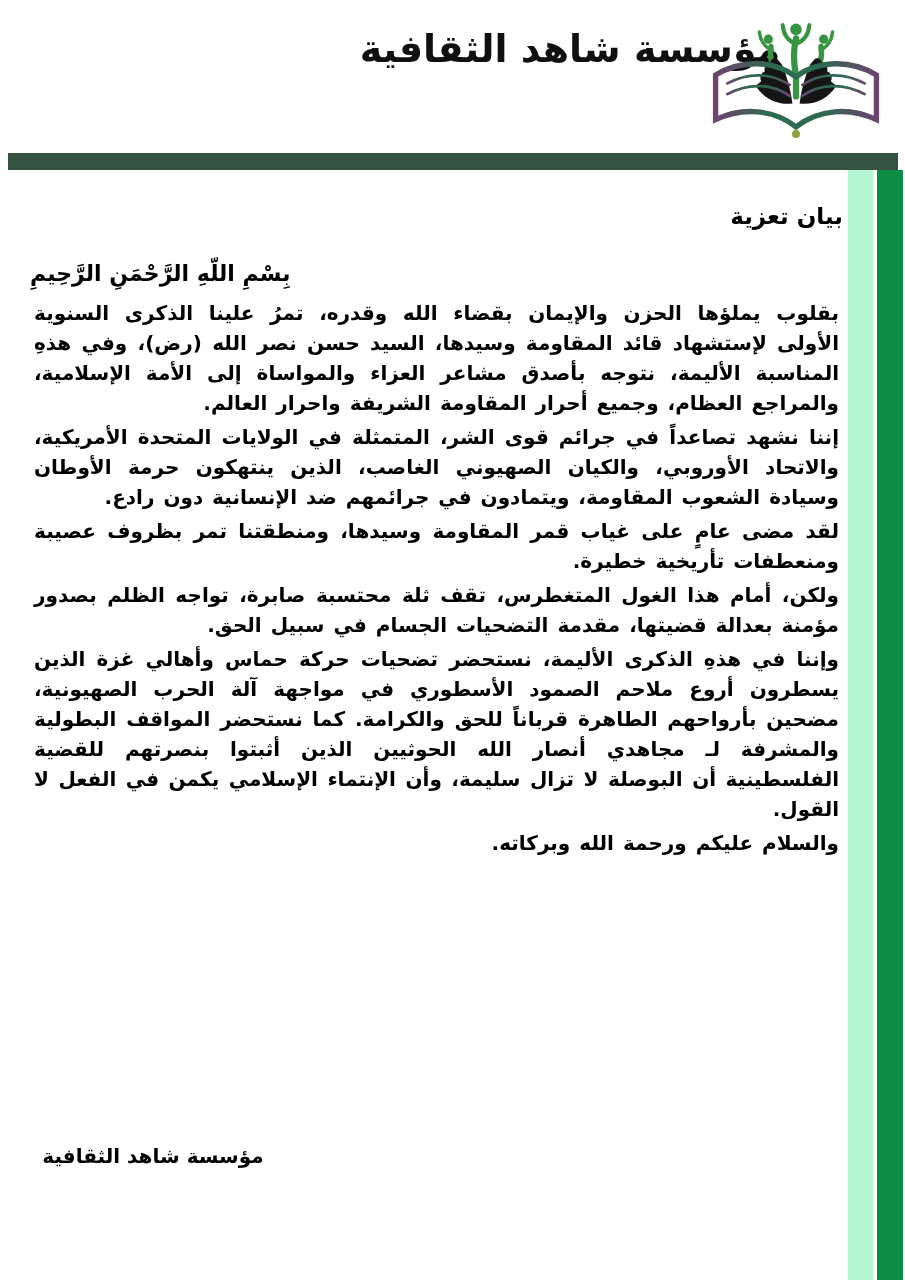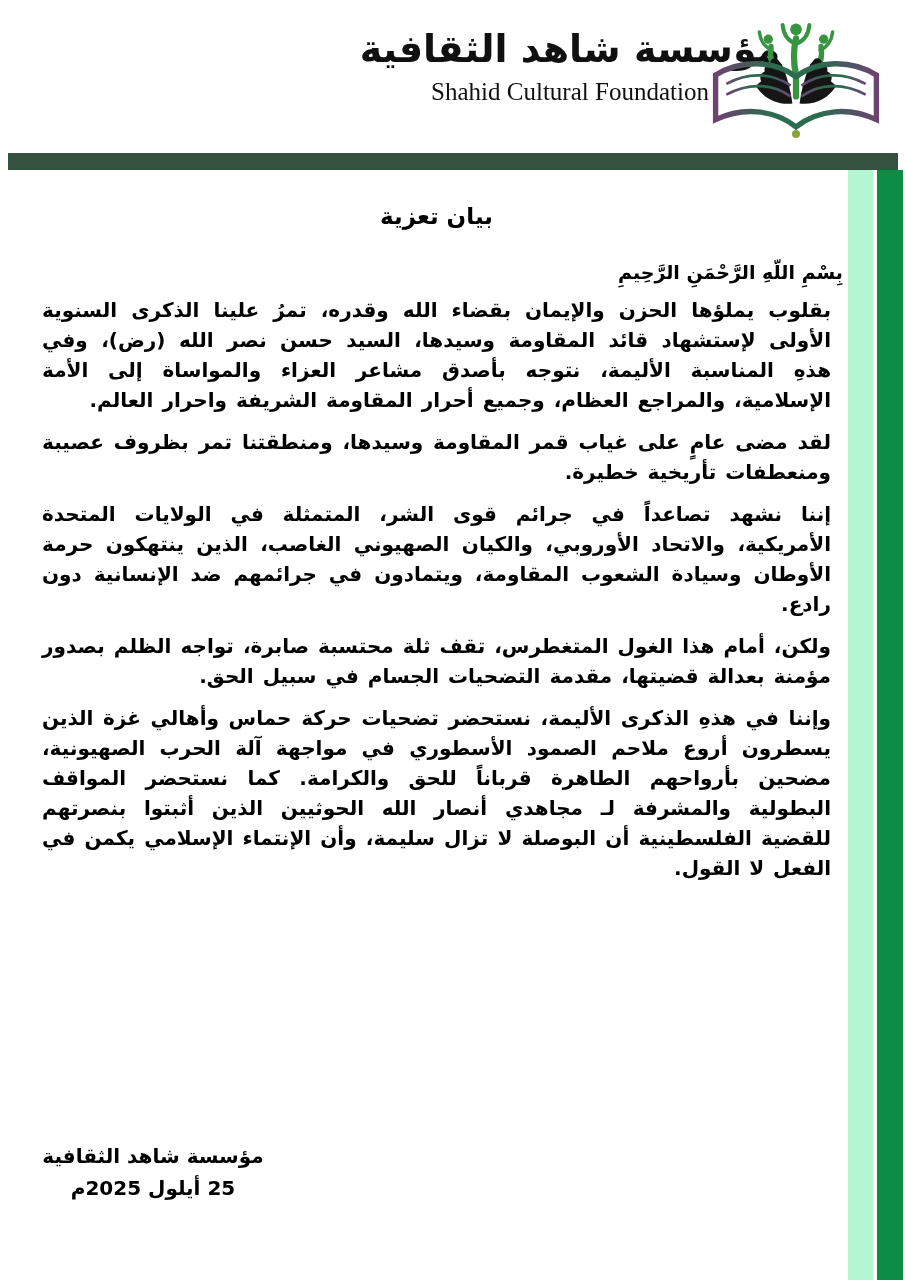--- a/index.html
+++ b/index.html
@@ -23,42 +23,41 @@
   
   .top-bar { position:absolute; top:153px; left:8px; width:890px; height:17px; background:#34523f; }
   .stripe-mint  { position:absolute; top:170px; left:848px; width:25px; height:1110px; background:#b3f6d1; }
   .stripe-green { position:absolute; top:170px; left:877px; width:26px; height:1110px; background:#0d8c45; }
 
   
   .body-text {
     position:absolute; top:203px; left:30px; width:813px;
     direction:rtl; unicode-bidi:embed; font-weight:bold;
   }
-  .doc-title { text-align:center; font-size:23px; margin:0 0 32px 0; }
-  .basmala   { text-align:right; font-size:19px; margin:0 0 12px 0; }
+  .doc-title { text-align:right; font-size:23px; margin:0 0 32px 0; }
+  .basmala   { text-align:left; font-size:22px; margin:0 0 12px 0; }
   .body-text p {
-    margin:12px; font-size:20px; line-height:30px;
+    margin:4px; font-size:20px; line-height:30px;
     text-align:justify; text-justify:inter-word; word-spacing:2px;
   }
 
   
   .signature {
     position:absolute; top:1140px; left:28px; width:250px;
     direction:rtl; text-align:center; font-weight:bold;
     font-size:20px; line-height:32px;
   }
 </style>
 </head>
 <body>
 
 <div class="page">
 
   <div class="header-block">
     <div class="arabic-logotype">مؤسسة شاهد الثقافية</div>
-    <div class="english-name">Shahid Cultural Foundation</div>
   </div>
 
   <div class="logo-wrap">
     <svg width="196" height="134" viewBox="0 0 200 150" xmlns="http://www.w3.org/2000/svg">
       <defs>
         <linearGradient id="bookgrad" x1="0" y1="0" x2="1" y2="0">
           <stop offset="0" stop-color="#6d4370"></stop>
           <stop offset="0.35" stop-color="#2c6b50"></stop>
           <stop offset="0.65" stop-color="#2c6b50"></stop>
           <stop offset="1" stop-color="#6d4370"></stop>
@@ -96,24 +95,24 @@
   </div>
 
   <div class="top-bar"></div>
   <div class="stripe-mint"></div>
   <div class="stripe-green"></div>
 
   <div class="body-text">
     <div class="doc-title">بيان تعزية</div>
     <div class="basmala">بِسْمِ اللّهِ الرَّحْمَنِ الرَّحِيمِ</div>
     <p>بقلوب يملؤها الحزن والإيمان بقضاء الله وقدره، تمرُ علينا الذكرى السنوية الأولى لإستشهاد قائد المقاومة وسيدها، السيد حسن نصر الله (رض)، وفي هذهِ المناسبة الأليمة، نتوجه بأصدق مشاعر العزاء والمواساة إلى الأمة الإسلامية، والمراجع العظام، وجميع أحرار المقاومة الشريفة واحرار العالم.</p>
+    <p>إننا نشهد تصاعداً في جرائم قوى الشر، المتمثلة في الولايات المتحدة الأمريكية، والاتحاد الأوروبي، والكيان الصهيوني الغاصب، الذين ينتهكون حرمة الأوطان وسيادة الشعوب المقاومة، ويتمادون في جرائمهم ضد الإنسانية دون رادع.</p>
     <p>لقد مضى عامٍ على غياب قمر المقاومة وسيدها، ومنطقتنا تمر بظروف عصيبة ومنعطفات تأريخية خطيرة.</p>
-    <p>إننا نشهد تصاعداً في جرائم قوى الشر، المتمثلة في الولايات المتحدة الأمريكية، والاتحاد الأوروبي، والكيان الصهيوني الغاصب، الذين ينتهكون حرمة الأوطان وسيادة الشعوب المقاومة، ويتمادون في جرائمهم ضد الإنسانية دون رادع.</p>
     <p>ولكن، أمام هذا الغول المتغطرس، تقف ثلة محتسبة صابرة، تواجه الظلم بصدور مؤمنة بعدالة قضيتها، مقدمة التضحيات الجسام في سبيل الحق.</p>
     <p>وإننا في هذهِ الذكرى الأليمة، نستحضر تضحيات حركة حماس وأهالي غزة الذين يسطرون أروع ملاحم الصمود الأسطوري في مواجهة آلة الحرب الصهيونية، مضحين بأرواحهم الطاهرة قرباناً للحق والكرامة. كما نستحضر المواقف البطولية والمشرفة لـ مجاهدي أنصار الله الحوثيين الذين أثبتوا بنصرتهم للقضية الفلسطينية أن البوصلة لا تزال سليمة، وأن الإنتماء الإسلامي يكمن في الفعل لا القول.</p>
+    <p>والسلام عليكم ورحمة الله وبركاته.</p>
   </div>
 
   <div class="signature">
     <div>مؤسسة شاهد الثقافية</div>
-    <div>25 أيلول 2025م</div>
   </div>
 
 </div>
 
 </body></html>

